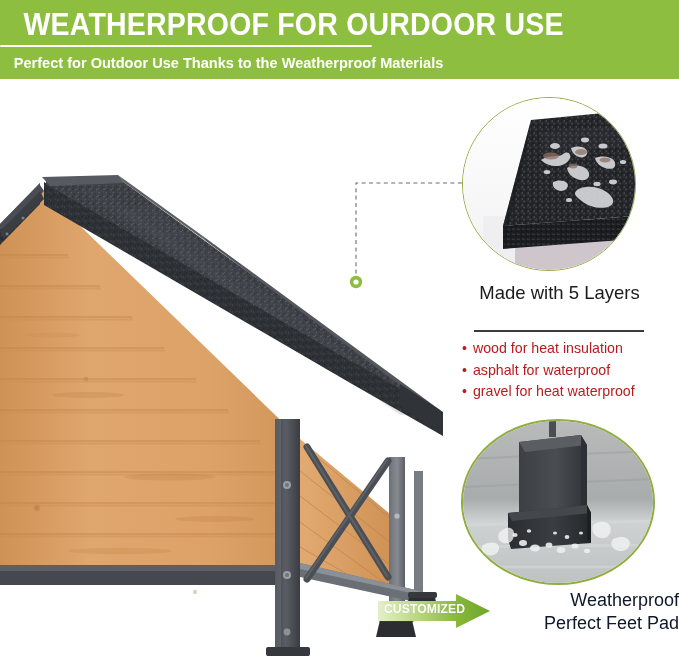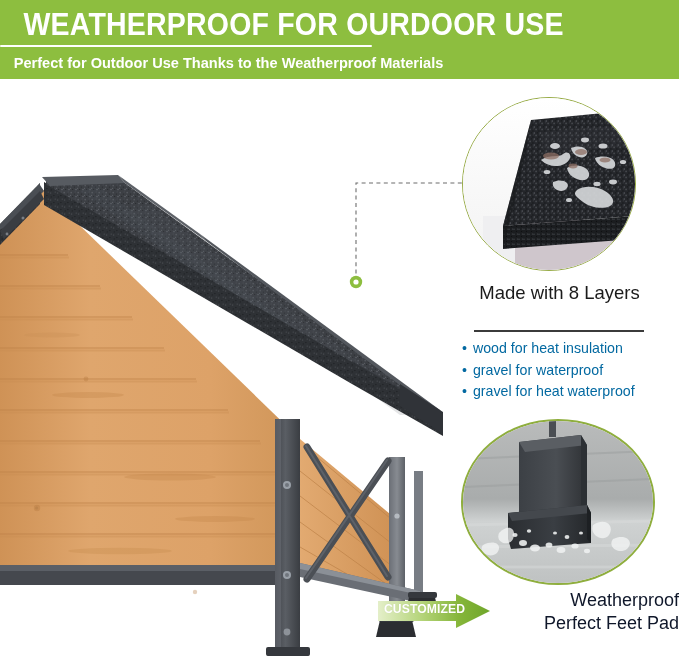--- a/index.html
+++ b/index.html
@@ -58,21 +58,21 @@
     position:absolute;left:440px;top:281px;width:239px;text-align:center;
     color:#1b1b1b;
     font-family:"Liberation Sans Narrow","Liberation Sans",sans-serif;
     font-size:18.5px;line-height:1.27;
   }
   .roof-rule{
     position:absolute;left:474px;top:330px;width:170px;height:1.6px;background:#3b3b3b;
   }
   .bullets{
     position:absolute;left:462px;top:338px;width:217px;
-    color:#0369a1;
+    color:#b91c1c;
     font-family:"Liberation Sans Narrow","Liberation Sans",sans-serif;
     font-size:14.2px;line-height:1.52;
     list-style:none;margin:0;padding:0;
   }
   .bullets li{white-space:nowrap;}
   .bullets li::before{content:"\2022";margin-right:6px;}
 
   .feet-text{
     position:absolute;left:448px;top:589px;width:231px;text-align:right;
     color:#0f172a;
@@ -331,26 +331,26 @@
       <g fill="#8e6f64" opacity=".75">
         <ellipse cx="88" cy="58" rx="8" ry="3.4"></ellipse>
         <ellipse cx="118" cy="54" rx="6" ry="3"></ellipse>
         <ellipse cx="142" cy="62" rx="5.5" ry="2.6"></ellipse>
         <ellipse cx="110" cy="68" rx="4.5" ry="2.4"></ellipse>
       </g>
     </svg>
   </div>
 
   <div class="roof-text">
-    <div>Made with 8 Layers</div>
+    <div>Made with 5 Layers</div>
   </div>
   <div class="roof-rule"></div>
   <ul class="bullets">
     <li>wood for heat insulation</li>
-    <li>gravel for waterproof</li>
+    <li>asphalt for waterproof</li>
     <li>gravel for heat waterproof</li>
   </ul>
 
   <div class="inset inset-bot">
     <svg viewBox="0 0 190 162" xmlns="http://www.w3.org/2000/svg">
       <defs>
         <linearGradient id="waterBg" x1="0" y1="0" x2="0" y2="1">
           <stop offset="0%" stop-color="#b9bbbb"></stop>
           <stop offset="48%" stop-color="#a9acac"></stop>
           <stop offset="62%" stop-color="#cfd2d2"></stop>

